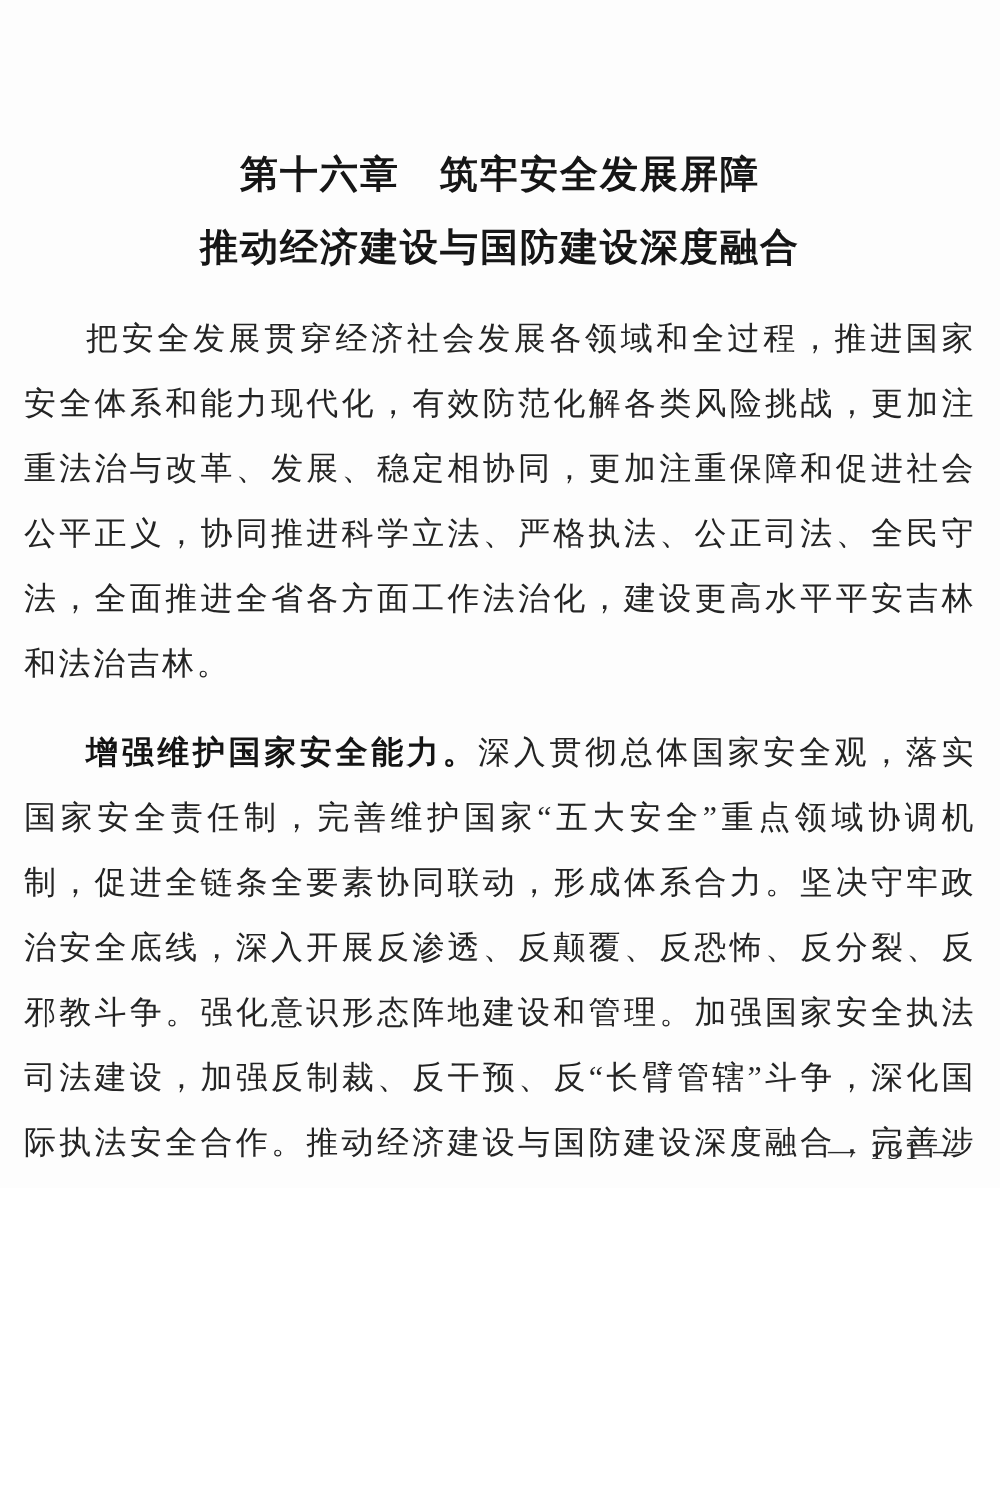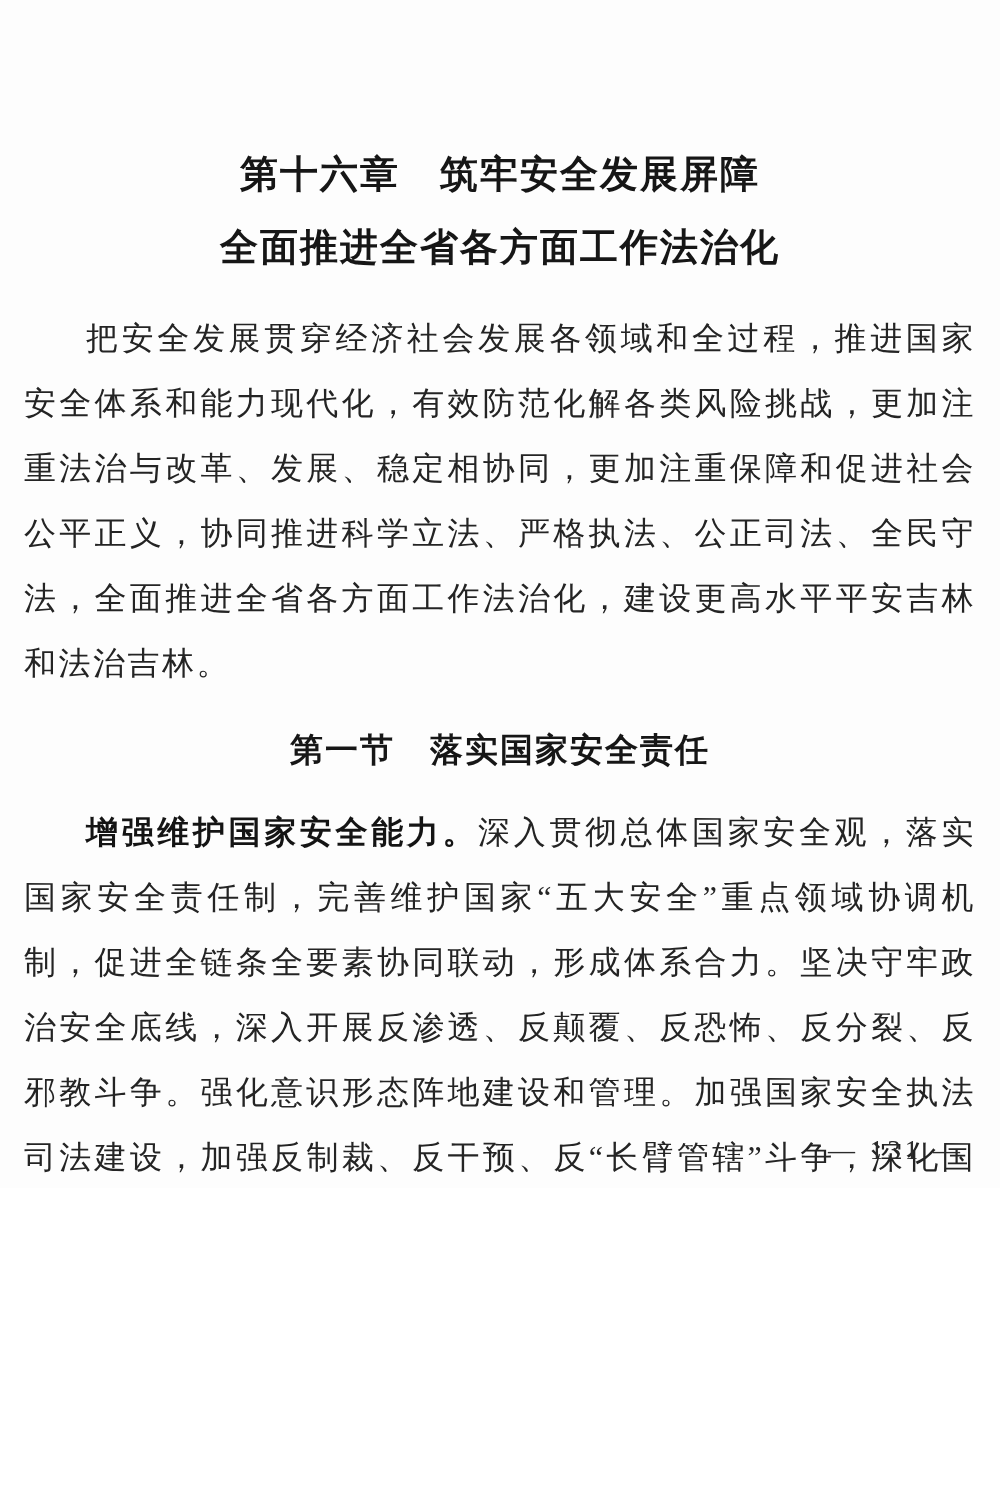--- a/index.html
+++ b/index.html
@@ -65,26 +65,25 @@
   }
 </style>
 </head>
 <body>
 
 <div class="page">
   <div class="content">
 
     <h1 class="chapter-title">
       <span class="title-line">第十六章　筑牢安全发展屏障</span>
-      <span class="title-line">全面推进全省各方面工作法治化</span>
+      <span class="title-line">推动经济建设与国防建设深度融合</span>
     </h1>
 
     <p class="body-para">把安全发展贯穿经济社会发展各领域和全过程，推进国家安全体系和能力现代化，有效防范化解各类风险挑战，更加注重法治与改革、发展、稳定相协同，更加注重保障和促进社会公平正义，协同推进科学立法、严格执法、公正司法、全民守法，全面推进全省各方面工作法治化，建设更高水平平安吉林和法治吉林。</p>
 
-    <h2 class="section-title">第一节　落实国家安全责任</h2>
 
     <p class="body-para para-2">
       <strong>增强维护国家安全能力。</strong><span>深入贯彻总体国家安全观，落实国家安全责任制，完善维护国家“五大安全”重点领域协调机制，促进全链条全要素协同联动，形成体系合力。坚决守牢政治安全底线，深入开展反渗透、反颠覆、反恐怖、反分裂、反邪教斗争。强化意识形态阵地建设和管理。加强国家安全执法司法建设，加强反制裁、反干预、反“长臂管辖”斗争，深化国际执法安全合作。推动经济建设与国防建设深度融合，完善涉军协调议事机制、国防建设军事需求提报和军地对接机制，做好跨军地改革工作。巩固国家安全人民防线，建设国家安全教育基地，提高全民国家安全意识和素养。</span>
     </p>
 
   </div>
 
   <div class="page-footer">
     <span>— 131 —</span>
   </div>

